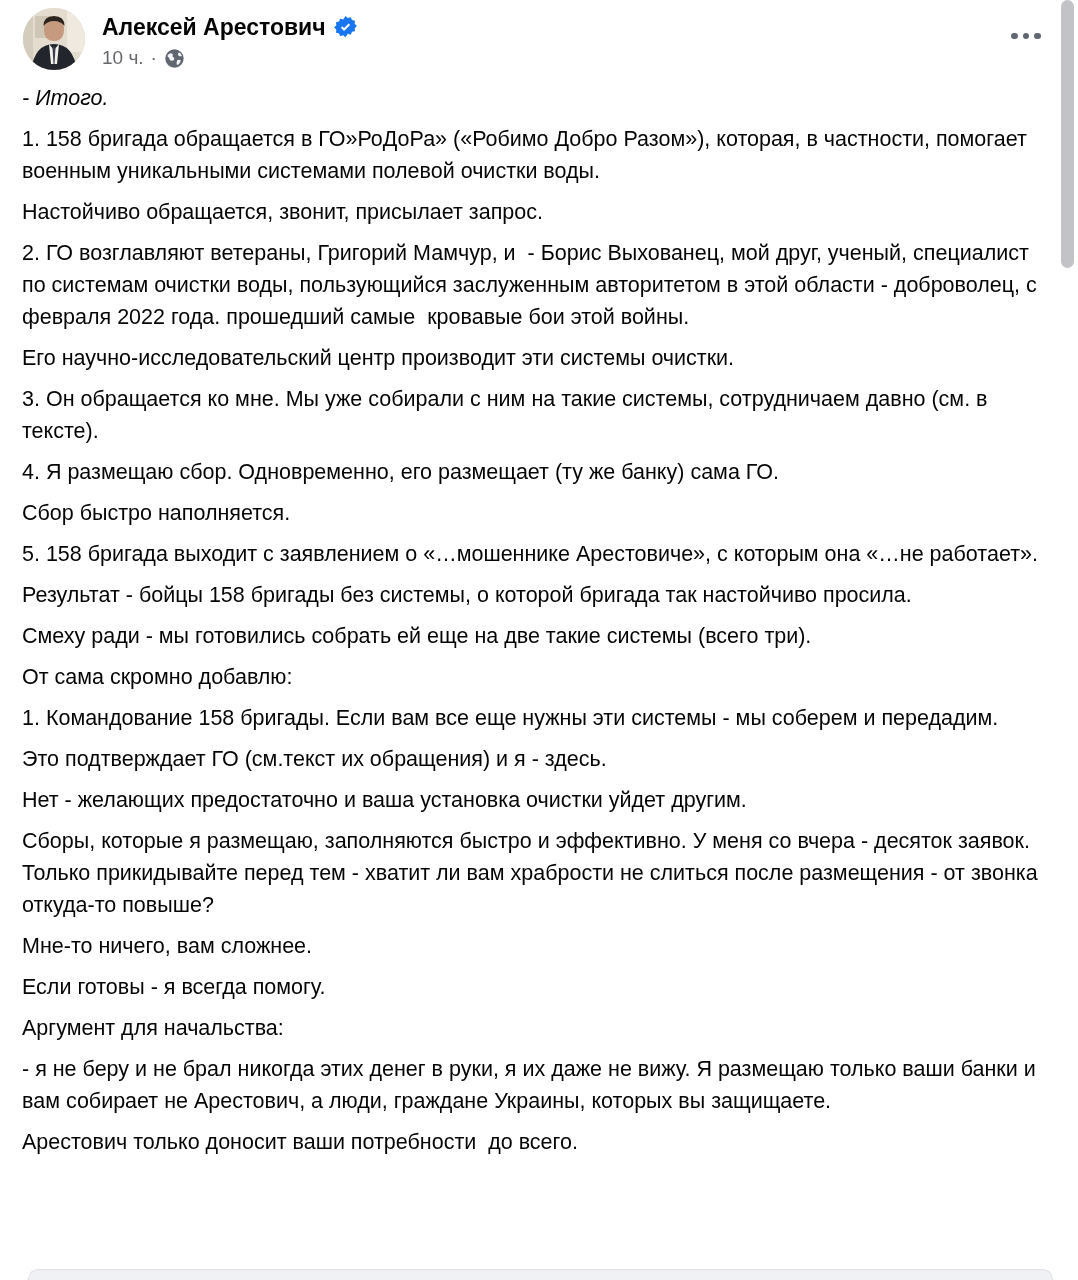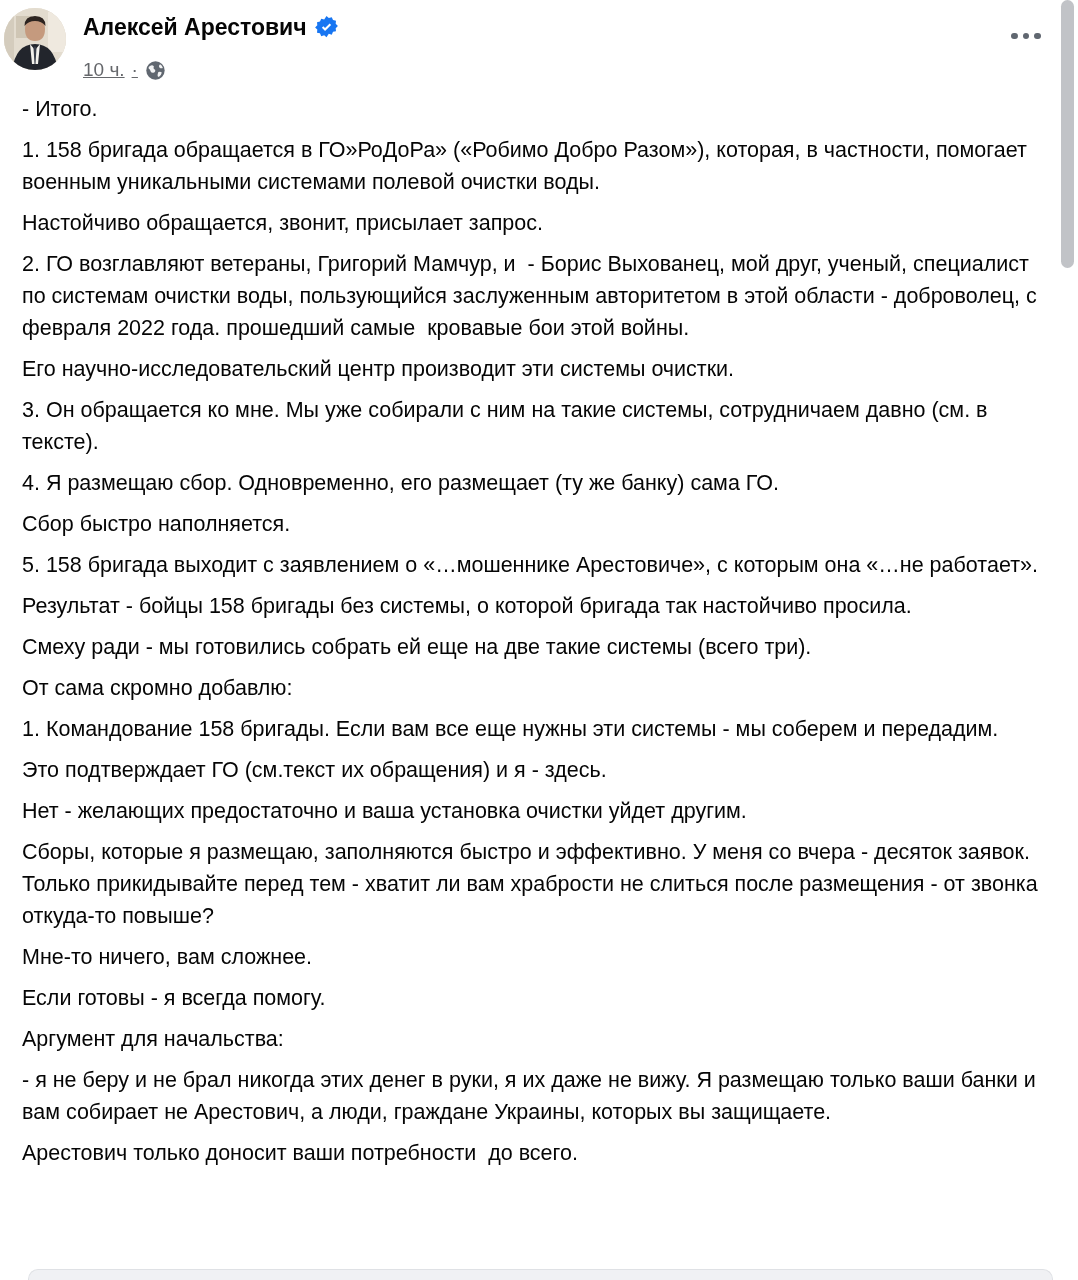--- a/index.html
+++ b/index.html
@@ -12,21 +12,21 @@
     height: 1280px;
     position: relative;
     overflow: hidden;
     font-family: "Liberation Sans", "DejaVu Sans", sans-serif;
     color: #050505;
   }
   
   .header {
     display: flex;
     align-items: flex-start;
-    padding: 8px 16px 0 4px;
+    padding: 8px 16px 0 23px;
     position: relative;
   }
   .avatar {
     width: 62px;
     height: 62px;
     border-radius: 50%;
     overflow: hidden;
     flex: 0 0 auto;
     cursor: pointer;
     background: #e6dfd4;
@@ -50,24 +50,23 @@
   }
   .verified-badge {
     width: 23px;
     height: 23px;
     display: inline-block;
   }
   .meta-row {
     display: flex;
     align-items: center;
     gap: 7px;
-    margin-top: 19px;
+    margin-top: 7px;
     color: #65676b;
     font-size: 19px;
-    text-decoration: underline;
   }
   .globe-icon { width: 21px; height: 21px; display: inline-block; }
   .more-button {
     position: absolute;
     top: 22px;
     right: 30px;
     width: 44px;
     height: 28px;
     display: flex;
     align-items: center;
@@ -88,21 +87,21 @@
   .post-text {
     padding: 0 36px 0 22px;
     font-size: 21.5px;
     line-height: 32px;
     color: #050505;
   }
   .post-text p {
     margin: 9px 0 0 0;
     white-space: pre-wrap;
   }
-  .post-text p:first-child { margin-top: 12px; }
+  .post-text p:first-child { margin-top: 12px; font-style: italic; }
   
   .attachment-card {
     position: absolute;
     left: 28px;
     right: 25px;
     bottom: 0;
     height: 10px;
     background: #f0f1f4;
     border: 1px solid #dfe1e5;
     border-bottom: none;

